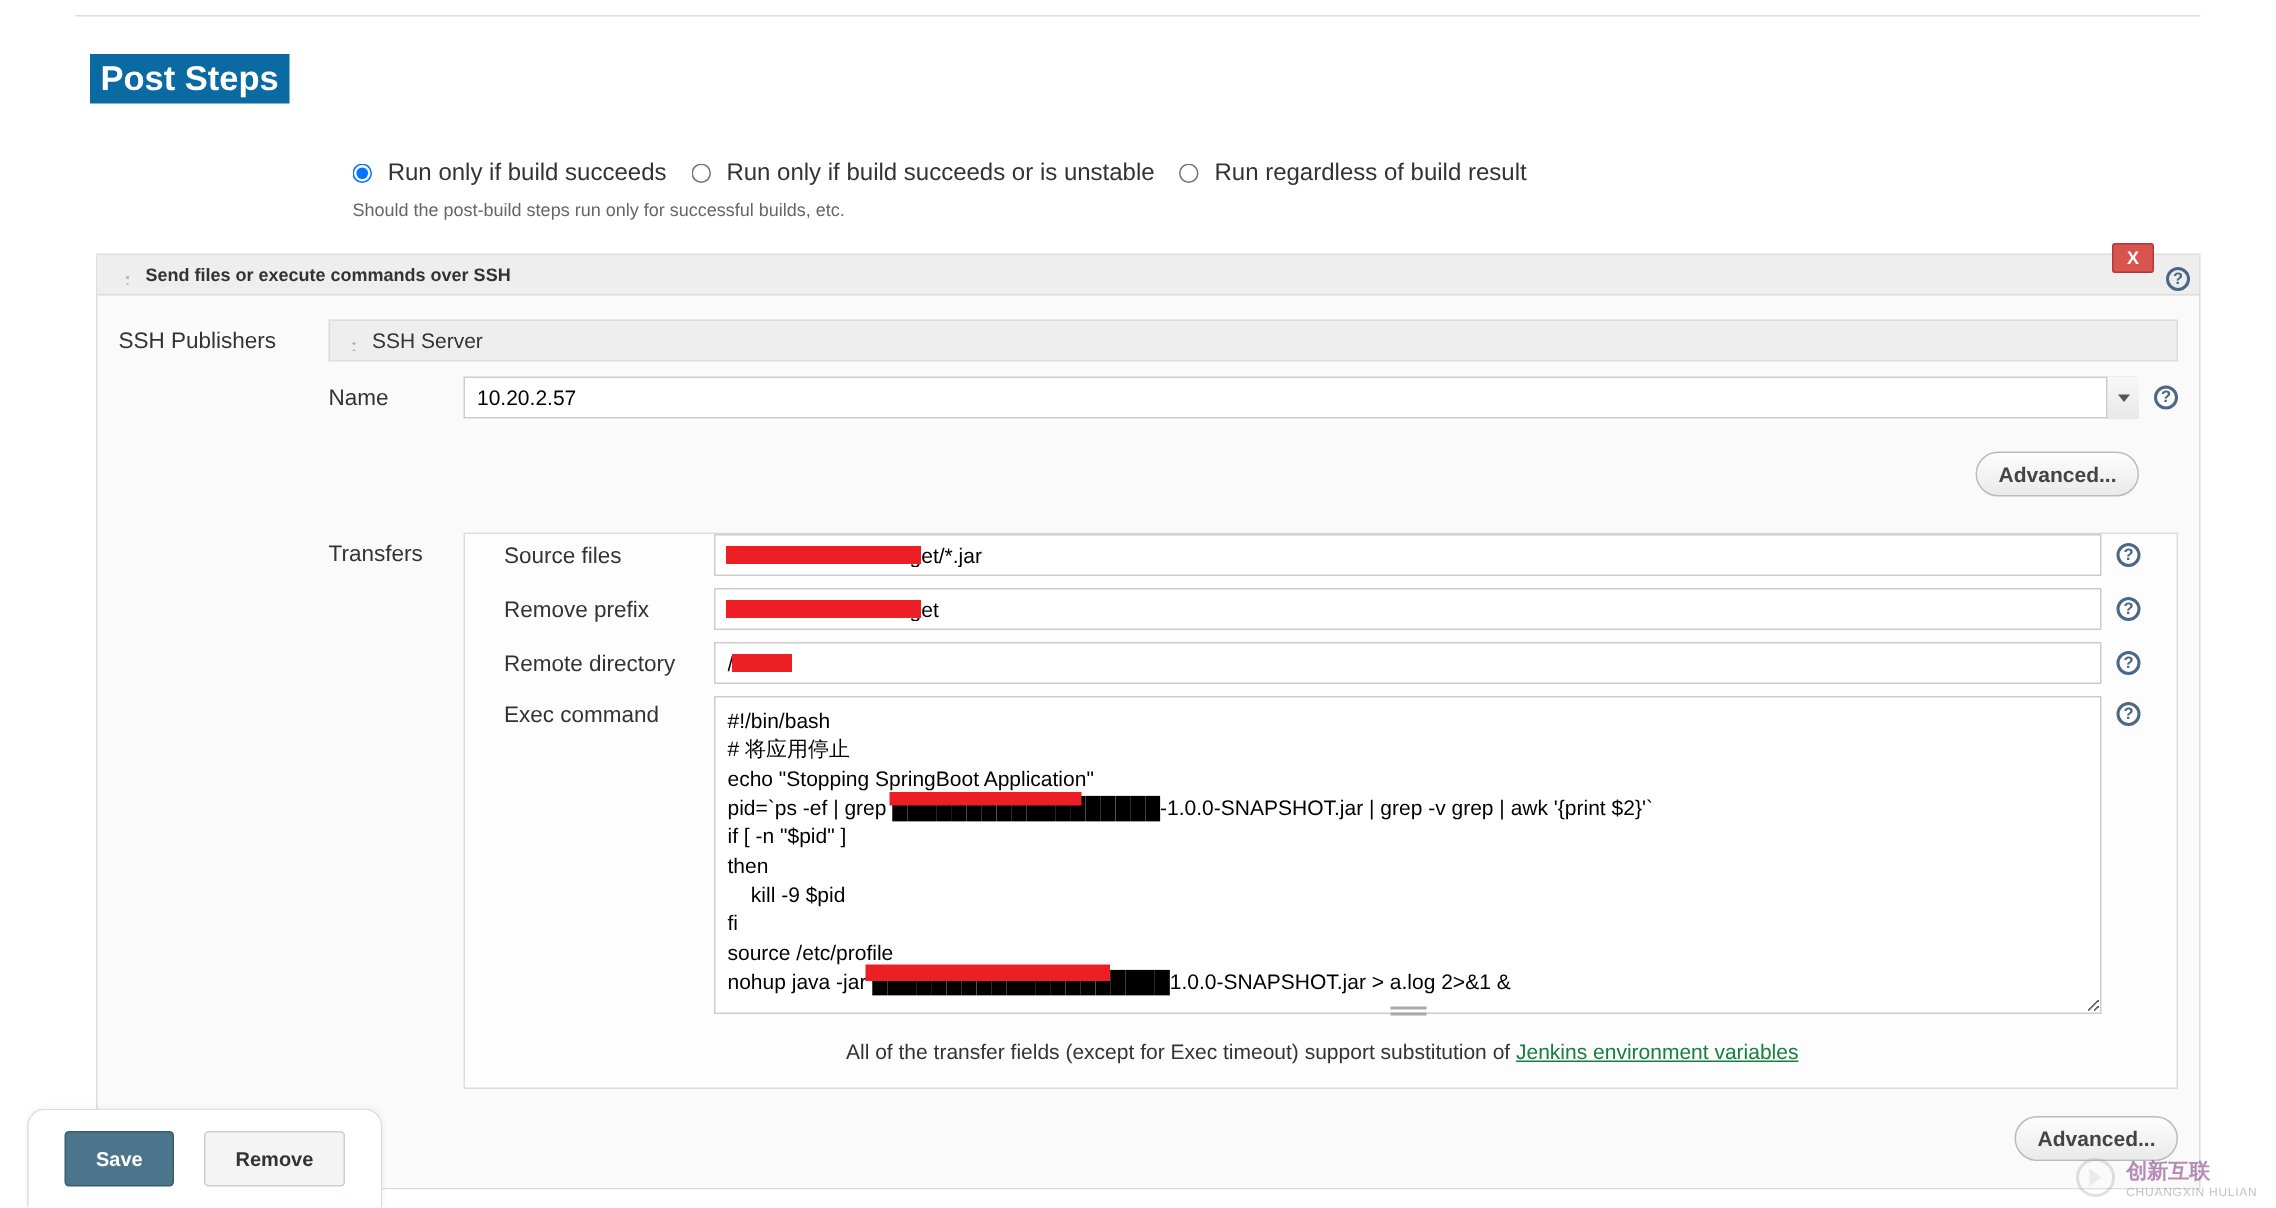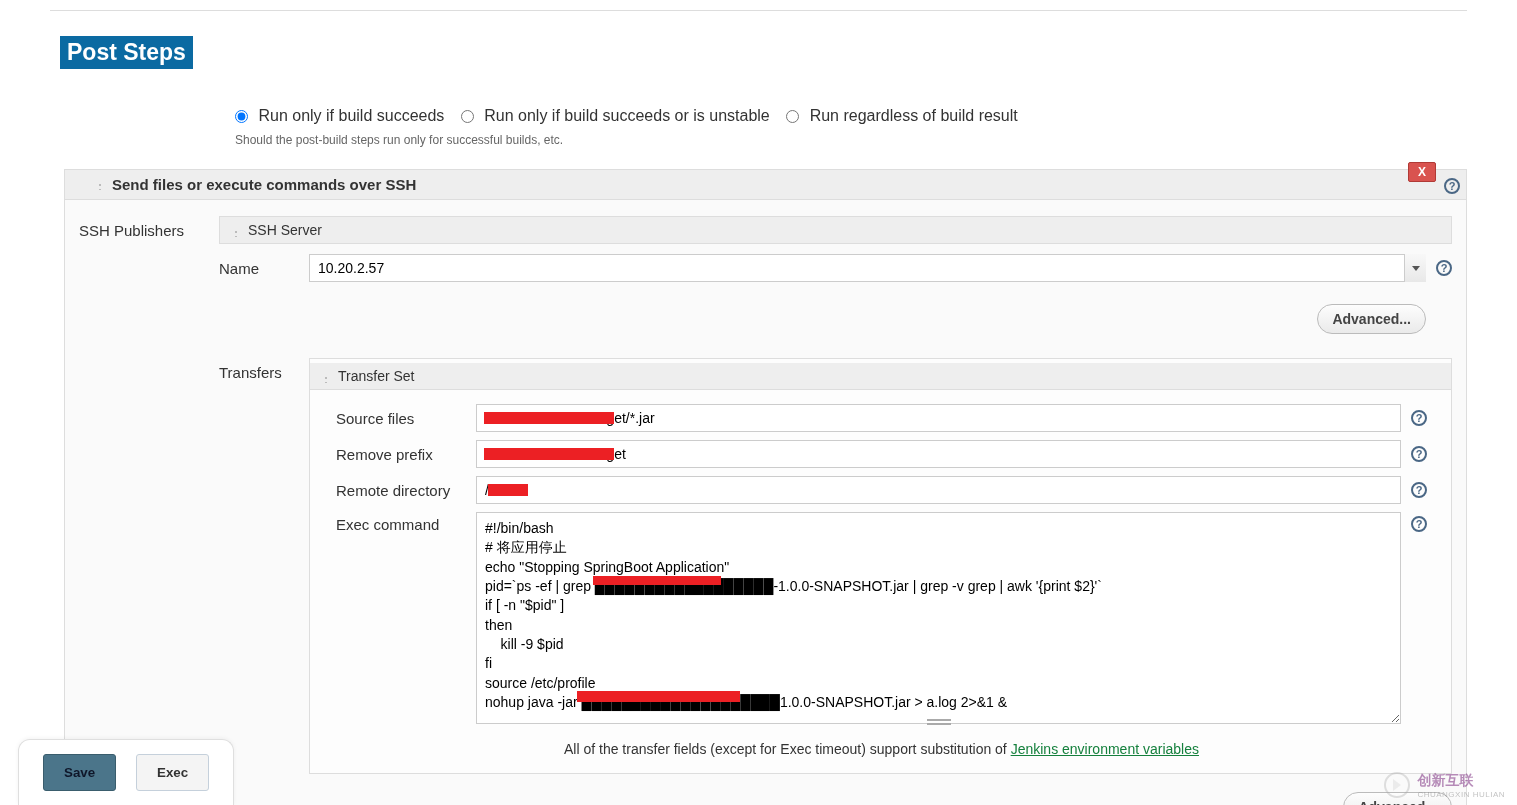--- a/index.html
+++ b/index.html
@@ -43,23 +43,23 @@
     .chunk {
       border: 1px solid #ddd;
       background: #fafafa;
       margin-top: 22px;
       margin-left: 14px;
       position: relative;
     }
     .chunk-header {
       background: #eee;
       border-bottom: 1px solid #ddd;
-      padding: 6px 27px;
-      font-weight: bold;
-      font-size: 15px;
+      padding: 6px 12px;
+      font-weight: bold;
+      font-size: 12px;
       display: flex;
       align-items: flex-start;
     }
     .drag-handle {
       display: inline-block;
       width: 12px;
       height: 14px;
       margin-right: 8px;
       background-image:
         radial-gradient(circle, #bbb 1px, transparent 1.2px),
@@ -249,21 +249,21 @@
       background: #fff;
       border: 1px solid #dfdfdf;
       border-bottom: none;
       border-radius: 12px 12px 0 0;
       padding: 14px 24px;
       box-shadow: 0 -1px 4px rgba(0,0,0,0.05);
     }
     .save-btn {
       background: #4b758a;
       border: 1px solid #3a5d6d;
-      color: #0f172a;
+      color: #ffffff;
       font-weight: bold;
       padding: 10px 20px;
       border-radius: 3px;
       cursor: pointer;
       margin-right: 16px;
     }
     .apply-btn {
       background: #f4f4f4;
       border: 1px solid #c5d0db;
       color: #333;
@@ -356,24 +356,20 @@
           </div>
 
           <div class="adv-row">
             <button class="adv-btn">Advanced...</button>
           </div>
 
           <div class="form-row" style="margin-top:20px;">
             <div class="form-label" style="width:90px;">Transfers</div>
             <div class="form-control-wrap">
               <div class="transfer-outer">
-                <div class="sub-header">
-                  <span class="drag-handle"></span>
-                  <span>Transfer Set</span>
-                </div>
                 <div class="transfer-body">
 
                   <div class="field-row">
                     <div class="field-label">Source files</div>
                     <div class="field-input-wrap" style="position:relative;">
                       <input class="text-input" value="                          /target/*.jar" style="">
                       <span class="red-band" style="left:8px;top:8px;width:130px;"></span>
                     </div>
                     <div class="help-icon field-help">?</div>
                   </div>
@@ -429,21 +425,21 @@
           </div>
 
         </div>
       </div>
     </div>
   </div>
 </div>
 
 <div class="bottom-bar">
   <button class="save-btn">Save</button>
-  <button class="apply-btn">Exec</button>
+  <button class="apply-btn">Remove</button>
 </div>
 
 <div class="logo-mark">
   <svg width="28" height="28" viewBox="0 0 28 28">
     <circle cx="14" cy="14" r="12" fill="none" stroke="#aaa" stroke-width="2"></circle>
     <path d="M10 8 L18 14 L10 20 Z" fill="#aaa" opacity="0.5"></path>
   </svg>
   <div>
     <div class="logo-cn">创新互联</div>
     <div style="font-size:8px;letter-spacing:0.5px;">CHUANGXIN HULIAN</div>

